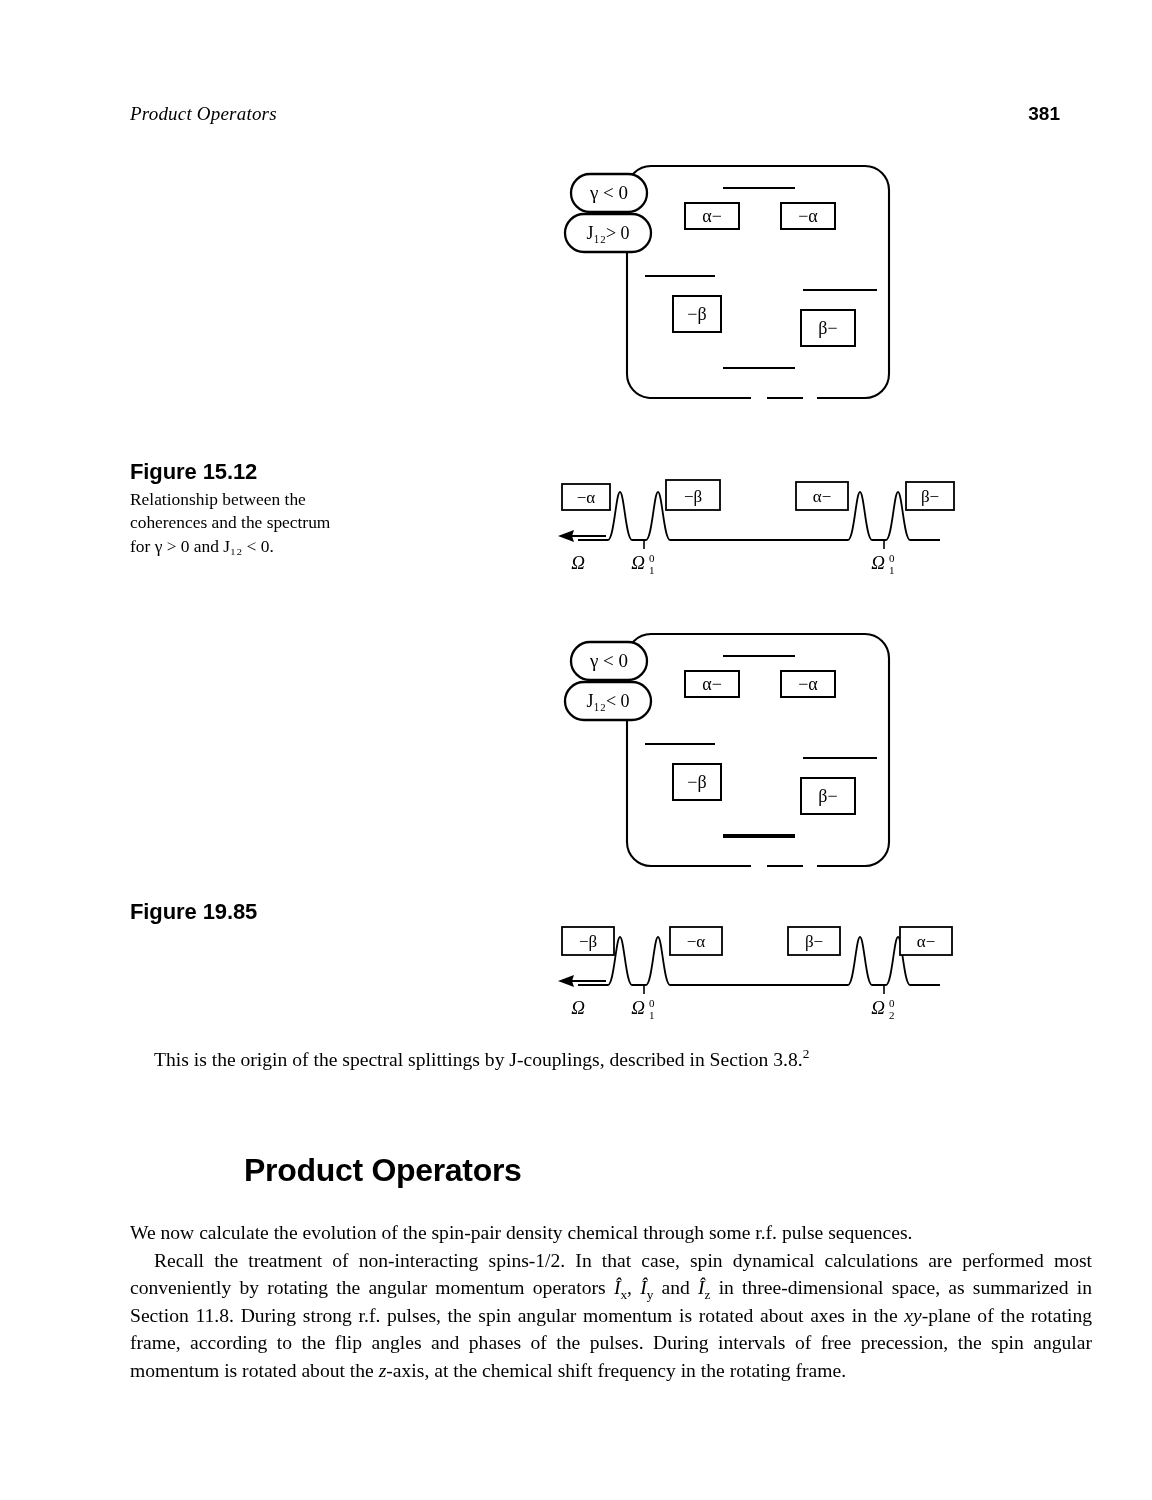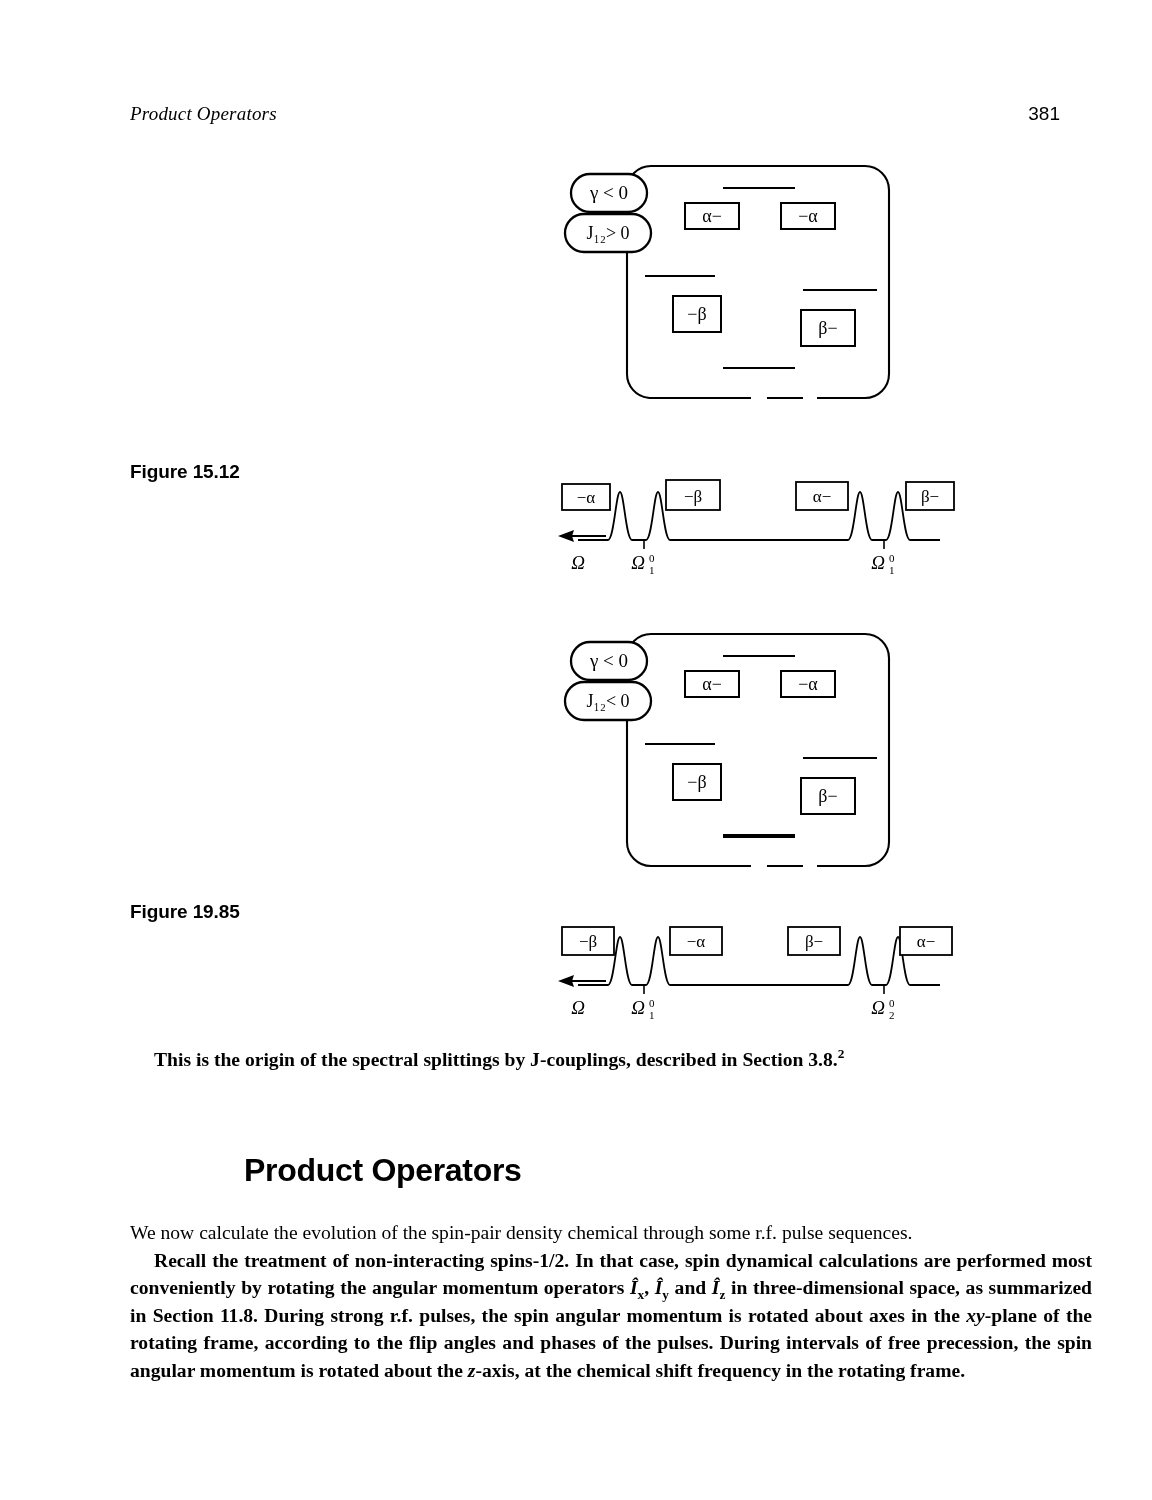--- a/index.html
+++ b/index.html
@@ -33,37 +33,37 @@
     align-items: baseline;
   }
   .runhead-title {
     font-family: "Liberation Serif", serif;
     font-style: italic;
     font-size: 19px;
     letter-spacing: 0.2px;
   }
   .runhead-page {
     font-family: "Liberation Sans", sans-serif;
-    font-weight: normal;
+    font-weight: bold;
     font-size: 19px;
   }
 
   
   .caption {
     position: absolute;
     left: 130px;
     width: 215px;
     font-family: "Liberation Serif", serif;
     font-size: 17.4px;
     line-height: 23.5px;
   }
   .caption-title {
     font-family: "Liberation Sans", sans-serif;
     font-weight: bold;
-    font-size: 19px;
+    font-size: 22px;
     letter-spacing: -0.1px;
     margin-bottom: 4px;
     display: block;
   }
   .caption-body {
     display: block;
   }
   .cap1 { top: 460px; }
   .cap2 { top: 900px; }
 
@@ -79,21 +79,21 @@
     position: absolute;
     left: 130px;
     width: 962px;
     font-family: "Liberation Serif", serif;
     font-size: 19.6px;
     line-height: 27.5px;
     text-align: justify;
     text-align-last: left;
   }
   .bodytext i { font-style: italic; }
-  .indent { text-indent: 24px; font-weight: bold; }
+  .indent { text-indent: 24px; }
   .para-a { top: 1046px; }
   .para-b { top: 1219px; }
 
   .section-head {
     position: absolute;
     left: 244px;
     top: 1152px;
     font-family: "Liberation Sans", sans-serif;
     font-weight: bold;
     font-size: 32px;
@@ -151,20 +151,21 @@
       </g>
       <g>
         <rect x="10" y="66" width="86" height="38" rx="19" ry="19" fill="#fff" stroke="#000" stroke-width="2.3"></rect>
         <text x="53" y="91" font-size="18" text-anchor="middle">J₁₂&gt; 0</text>
       </g>
     </svg>
   </div>
 
   <div class="caption cap1">
     <span class="caption-title">Figure 15.12</span>
+    <span class="caption-body">Relationship between the coherences and the spectrum for γ &gt; 0 and J₁₂ &lt; 0.</span>
   </div>
 
   <div class="diag spec1">
     <svg width="410" height="110" viewBox="0 0 410 110">
 
       <path d="M 30,70
                L 60,70
                C 66,70 68,22 72,22 C 76,22 78,70 84,70
                L 98,70
                C 104,70 106,22 110,22 C 114,22 116,70 122,70

